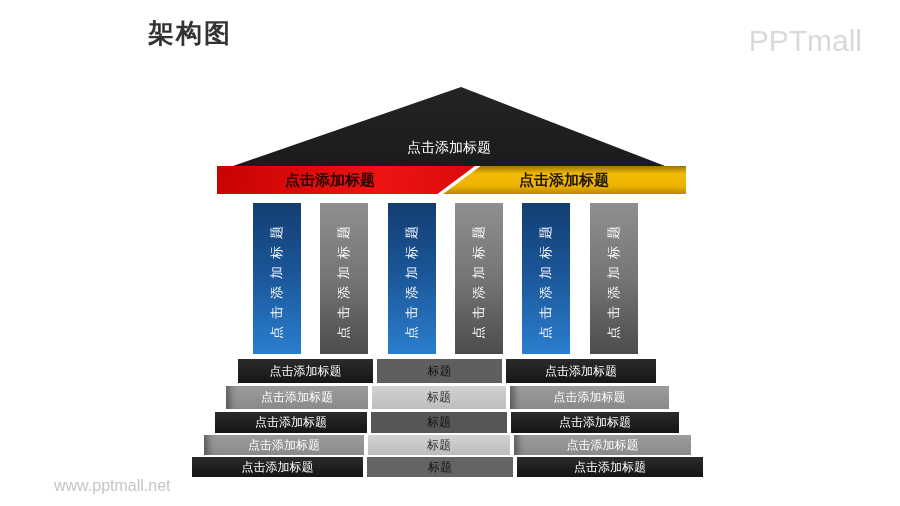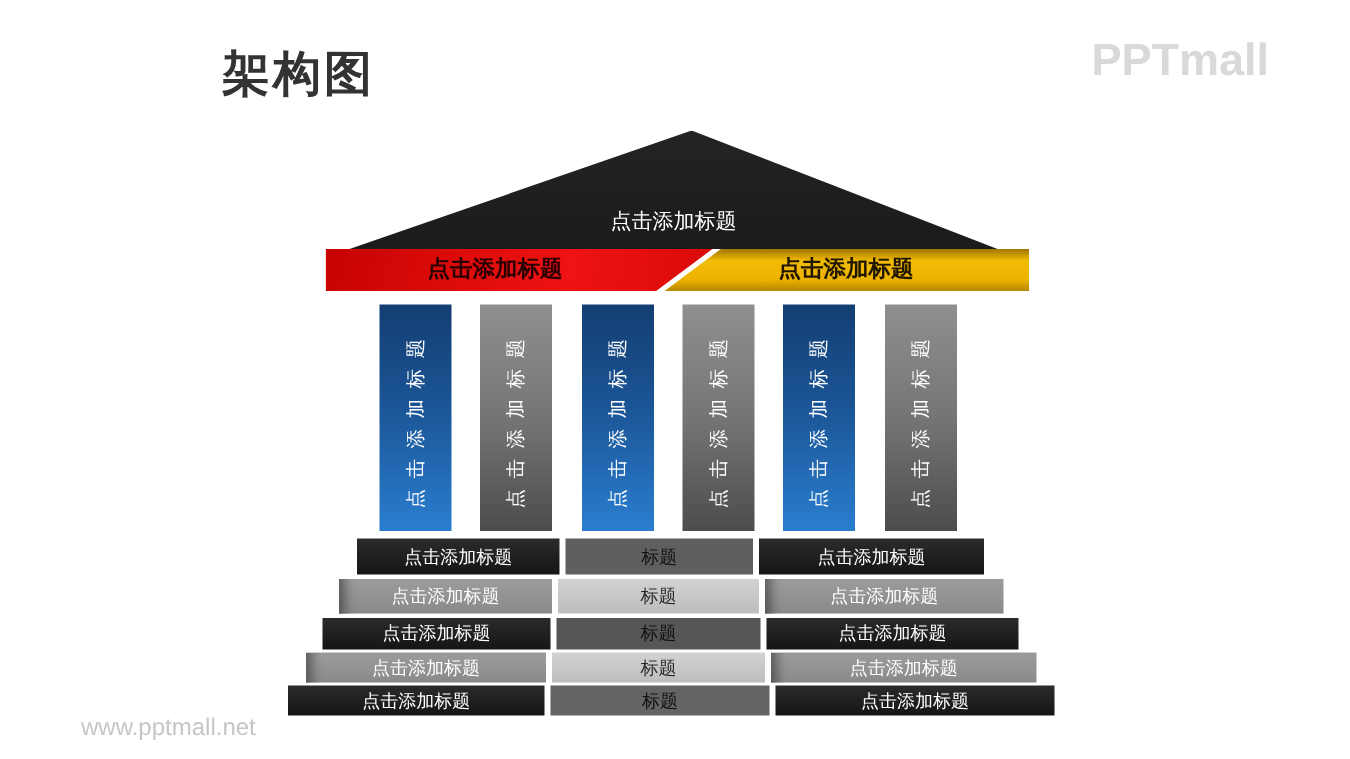--- a/index.html
+++ b/index.html
@@ -3,26 +3,26 @@
 <meta charset="utf-8">
 <style>
   html,body{margin:0;padding:0;}
   body{
     width:900px;height:506px;position:relative;overflow:hidden;
     background:#ffffff;
     font-family:"Liberation Sans","DejaVu Sans",sans-serif;
   }
   
   .page-title{
-    position:absolute;left:148px;top:28px;
-    font-size:32px;font-weight:bold;color:#333;letter-spacing:2px;
+    position:absolute;left:148px;top:16px;
+    font-size:26px;font-weight:bold;color:#333;letter-spacing:2px;
   }
   .logo{
-    position:absolute;right:54px;top:24px;
-    font-size:30px;font-weight:bold;color:#d9d9d9;letter-spacing:0px;
+    position:absolute;right:38px;top:24px;
+    font-size:30px;font-weight:normal;color:#d9d9d9;letter-spacing:0px;
   }
   .watermark{
     position:absolute;left:54px;top:477px;
     font-size:16px;color:#c6c6c6;
   }
   
   .roof{
     position:absolute;left:233px;top:87px;width:432px;height:79px;
     background:linear-gradient(to bottom,#242424,#1b1b1b);
     clip-path:polygon(52.8% 0,100% 100%,0 100%);

